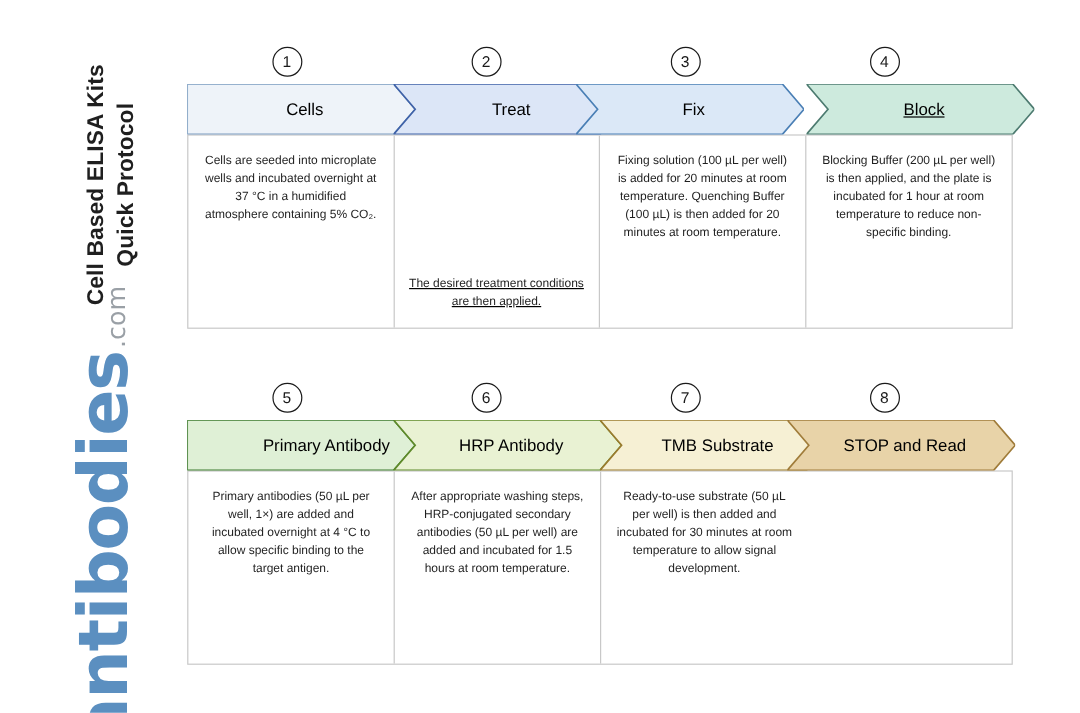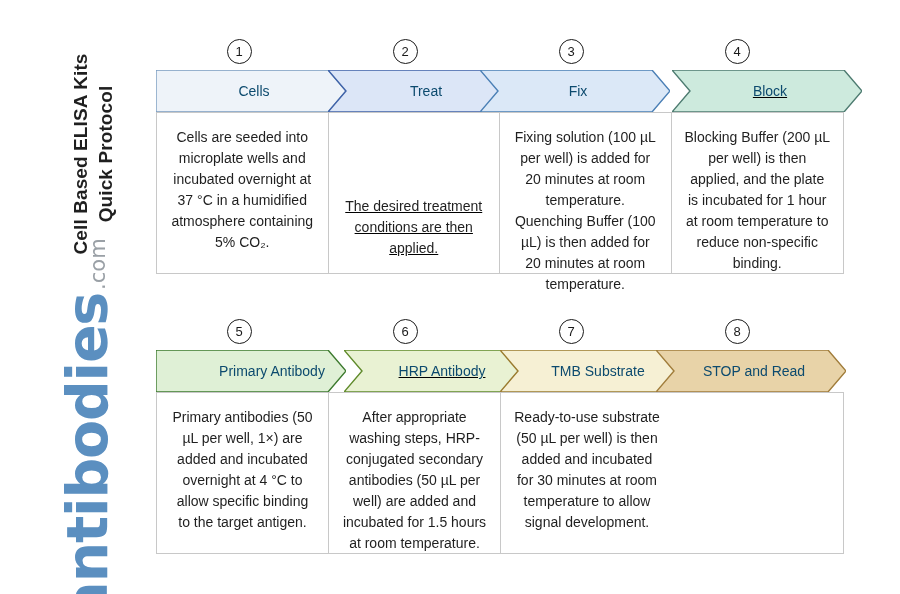--- a/index.html
+++ b/index.html
@@ -125,21 +125,21 @@
   }
   .arrow-svg {
     position: absolute;
     left: 0; top: 0;
     width: 100%; height: 100%;
   }
   .arrow-label {
     position: relative;
     z-index: 2;
     font-size: 14px;
-    color: #0c4a6e;
+    color: #000000;
     text-align: center;
     padding-left: 6px;
     font-family: "Liberation Sans", sans-serif;
   }
 
   .boxes {
     display: flex;
     width: 688px;
     height: 162px;
     border: 1px solid #c8c8c8;
@@ -148,21 +148,21 @@
   .box {
     width: 172px;
     border-right: 1px solid #c8c8c8;
     padding: 14px 12px;
     display: flex;
     align-items: flex-start;
     justify-content: center;
   }
   .box:last-child { border-right: none; }
   .box-text {
-    font-size: 14px;
+    font-size: 10px;
     line-height: 1.5;
     color: #1f1f1f;
     text-align: center;
     width: 100%;
     font-family: "Liberation Sans", sans-serif;
   }
   .box.v-center { align-items: flex-end; text-decoration: underline; }
 </style>
 </head>
 <body>
@@ -255,21 +255,21 @@
           <div class="num-circle">8</div>
         </div>
       </div>
     <div class="arrows">
         <div class="arrow" style="left: 0px; width: 190px; padding-left: 36px;">
           <svg class="arrow-svg" viewBox="0 0 190 42" preserveAspectRatio="none">
             <polygon points="0,0 172,0 190,21 172,42 0,42" fill="#dff0d6" stroke="#3c7a2e" stroke-width="1.4" stroke-linejoin="miter"></polygon>
           </svg>
           <span class="arrow-label">Primary Antibody</span>
         </div>
-        <div class="arrow" style="left: 188px; width: 190px; text-decoration: underline;">
+        <div class="arrow" style="left: 172px; width: 190px;">
           <svg class="arrow-svg" viewBox="0 0 190 42" preserveAspectRatio="none">
             <polygon points="0,0 172,0 190,21 172,42 0,42 18,21" fill="#e9f2d3" stroke="#5f8a2a" stroke-width="1.4" stroke-linejoin="miter"></polygon>
           </svg>
           <span class="arrow-label">HRP Antibody</span>
         </div>
         <div class="arrow" style="left: 344px; width: 190px;">
           <svg class="arrow-svg" viewBox="0 0 190 42" preserveAspectRatio="none">
             <polygon points="0,0 172,0 190,21 172,42 0,42 18,21" fill="#f6f0d4" stroke="#9a7b2e" stroke-width="1.4" stroke-linejoin="miter"></polygon>
           </svg>
           <span class="arrow-label">TMB Substrate</span>

